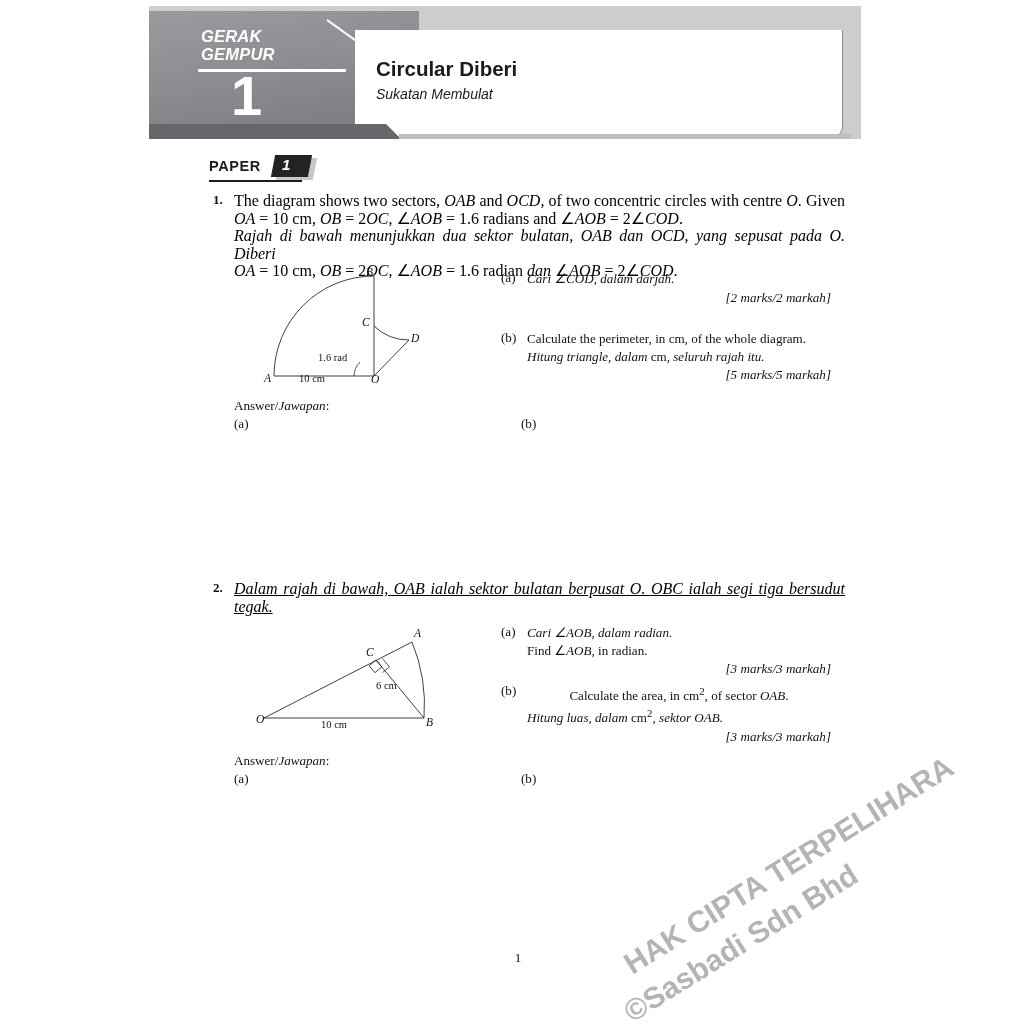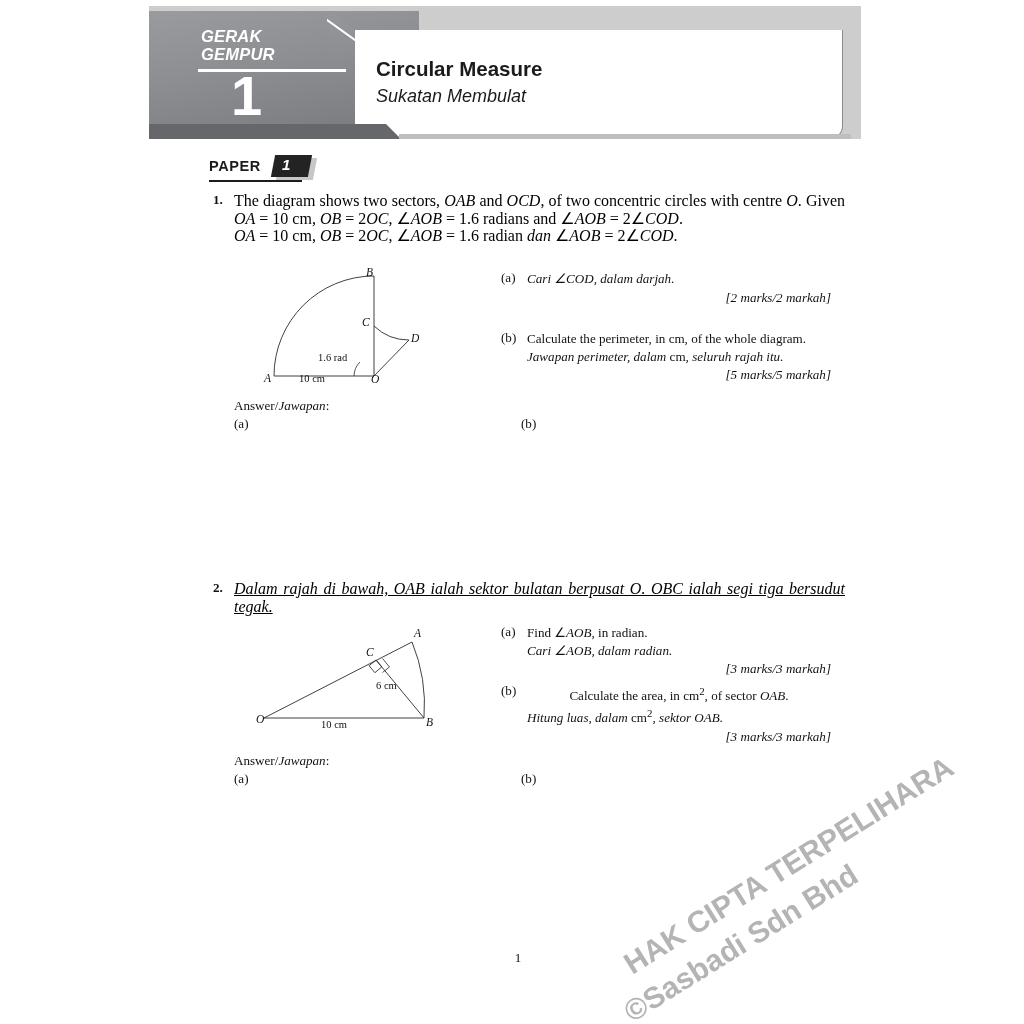--- a/index.html
+++ b/index.html
@@ -104,21 +104,21 @@
     font-family: "Liberation Sans", sans-serif;
     font-weight: bold;
     font-size: 20.5px;
     color: #1b1b1b;
   }
   .hdr-subtitle {
     position: absolute;
     left: 227px; top: 80px;
     font-family: "Liberation Sans", sans-serif;
     font-style: italic;
-    font-size: 18px;
+    font-size: 14px;
     color: #1b1b1b;
   }
   
   .hdr-footband {
     position: absolute;
     left: 0px; top: 118px;
     width: 320px; height: 15px;
     background: #66676b;
     clip-path: polygon(0 0, 237px 0, 252px 100%, 0 100%);
   }
@@ -236,39 +236,40 @@
     <div class="hdr-grey"></div>
     <div class="hdr-grey-wedge"></div>
     <div class="hdr-diag-line"></div>
 
     <div class="hdr-brand">GERAK
 GEMPUR</div>
     <div class="hdr-rule"></div>
     <div class="hdr-num">1</div>
 
     <div class="hdr-white"></div>
-    <div class="hdr-title">Circular Measure</div>
+    <div class="hdr-title">Circular Diberi</div>
     <div class="hdr-subtitle">Sukatan Membulat</div>
 
     <div class="hdr-footband"></div>
     <div class="hdr-footband-tail"></div>
   </div>
 
   <div class="paper-badge">
     <span class="paper-label">PAPER</span>
     <span class="paper-chip-shadow"></span>
     <span class="paper-chip"></span>
     <span class="paper-chip-num">1</span>
     <span class="paper-underline"></span>
   </div>
 
   <div class="q-num" style="left:207px; top:192px;">1.</div>
   <div class="q-body" style="left:228px; top:192px;">
     <span class="q-line j">The diagram shows two sectors, <i>OAB</i> and <i>OCD</i>, of two concentric circles with centre <i>O</i>. Given</span>
     <span class="q-line"><i>OA</i> = 10 cm, <i>OB</i> = 2<i>OC</i>, ∠<i>AOB</i> = 1.6 radians and ∠<i>AOB</i> = 2∠<i>COD</i>.</span>
+    <span class="q-line j" style="font-style:italic;">Rajah di bawah menunjukkan dua sektor bulatan, OAB dan OCD, yang sepusat pada O. Diberi</span>
     <span class="q-line"><i>OA</i> = 10 cm, <i>OB</i> = 2<i>OC</i>, ∠<i>AOB</i> = 1.6 radian <i>dan</i> ∠<i>AOB</i> = 2∠<i>COD</i>.</span>
   </div>
 
   <div class="diagram" style="left:255px; top:268px; width:175px; height:120px;">
     <svg width="175" height="120" viewBox="0 0 175 120">
 
       <path d="M 13 108 A 100 100 0 0 1 113 8" fill="none" stroke="#2b2b2b" stroke-width="0.9"></path>
       <line x1="13" y1="108" x2="113" y2="108" stroke="#2b2b2b" stroke-width="0.9"></line>
       <line x1="113" y1="108" x2="113" y2="8" stroke="#2b2b2b" stroke-width="0.9"></line>
 
@@ -291,21 +292,21 @@
     <div style="position:absolute; left:26px; top:0; width:304px;">
       <div style="line-height:17.6px; font-style:italic;">Cari ∠COD, dalam darjah.</div>
       <div class="marks" style="line-height:19px;">[2 marks/2 markah]</div>
     </div>
   </div>
 
   <div class="part" style="left:495px; top:330px; width:330px;">
     <span style="position:absolute; left:0; top:0;">(b)</span>
     <div style="position:absolute; left:26px; top:0; width:304px;">
       <div style="line-height:17.6px;">Calculate the perimeter, in cm, of the whole diagram.</div>
-      <div style="line-height:17.6px;"><i>Jawapan perimeter, dalam</i> cm<i>, seluruh rajah itu.</i></div>
+      <div style="line-height:17.6px;"><i>Hitung triangle, dalam</i> cm<i>, seluruh rajah itu.</i></div>
       <div class="marks" style="line-height:19px;">[5 marks/5 markah]</div>
     </div>
   </div>
 
   <div class="ans" style="left:228px; top:398px;">Answer/<i>Jawapan</i>:</div>
   <div class="ans" style="left:228px; top:416px;">(a)</div>
   <div class="ans" style="left:515px; top:416px;">(b)</div>
 
   <div class="q-num" style="left:207px; top:580px;">2.</div>
   <div class="q-body" style="left:228px; top:580px;">
@@ -331,22 +332,22 @@
     <span class="dg-label" style="left:110px; top:26px;">C</span>
     <span class="dg-label" style="left:0px; top:93px;">O</span>
     <span class="dg-label" style="left:170px; top:96px;">B</span>
     <span class="dg-text" style="left:65px; top:99px;">10 cm</span>
     <span class="dg-text" style="left:120px; top:60px;">6 cm</span>
   </div>
 
   <div class="part" style="left:495px; top:624px; width:330px;">
     <span style="position:absolute; left:0; top:0;">(a)</span>
     <div style="position:absolute; left:26px; top:0; width:304px;">
+      <div style="line-height:17.6px; font-style:italic;">Cari ∠AOB, dalam radian.</div>
       <div style="line-height:17.6px;">Find ∠<i>AOB</i>, in radian.</div>
-      <div style="line-height:17.6px; font-style:italic;">Cari ∠AOB, dalam radian.</div>
       <div class="marks" style="line-height:19px;">[3 marks/3 markah]</div>
     </div>
   </div>
 
   <div class="part" style="left:495px; top:683px; width:330px;">
     <span style="position:absolute; left:0; top:0;">(b)</span>
     <div style="position:absolute; left:26px; top:0; width:304px;">
       <div style="line-height:17.6px;text-align:center;">Calculate the area, in cm<sup>2</sup>, of sector <i>OAB</i>.</div>
       <div style="line-height:17.6px;"><i>Hitung luas, dalam</i> cm<sup>2</sup><i>, sektor OAB.</i></div>
       <div class="marks" style="line-height:19px;">[3 marks/3 markah]</div>

